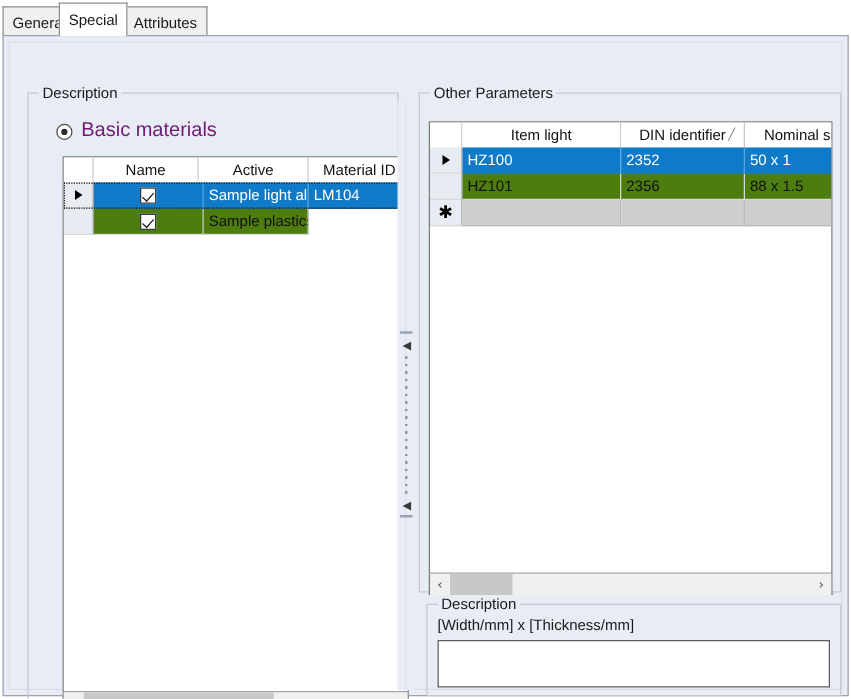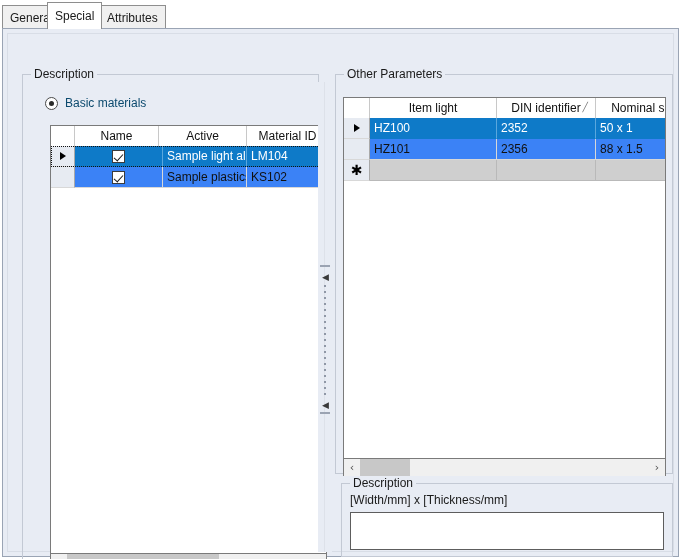--- a/index.html
+++ b/index.html
@@ -52,39 +52,39 @@
   .radio-row{position:absolute;left:22px;top:21px;display:flex;align-items:center;gap:7px;cursor:default;}
   .radio{
     width:13px;height:13px;border-radius:50%;
     border:1px solid #4a4a4a;background:#ffffff;box-sizing:border-box;
     position:relative;flex:none;
   }
   .radio::after{
     content:"";position:absolute;left:3px;top:3px;width:5px;height:5px;
     border-radius:50%;background:#2a2a2a;
   }
-  .radio-label{font-size:12px;color:#0c4a6e;}
+  .radio-label{font-size:16px;color:#701a75;}
 
   
   .grid{position:absolute;background:#ffffff;border:1px solid #7a7a7a;box-sizing:border-box;overflow:hidden;}
   .grid-head{display:flex;height:20px;background:#ffffff;border-bottom:1px solid #c8c8c8;}
   .hcell{
     display:flex;align-items:center;justify-content:center;
     border-right:1px solid #c8c8c8;box-sizing:border-box;
     font-size:12px;color:#111;background:#ffffff;position:relative;
     cursor:default;white-space:nowrap;overflow:hidden;
   }
   .hcell.rowhdr{background:#ffffff;border-right:1px solid #c8c8c8;}
   .sortglyph{position:absolute;right:7px;top:4px;font-size:9px;color:#777;}
   .grow{display:flex;height:21px;box-sizing:border-box;}
   .gcell{
     display:flex;align-items:center;
     border-right:1px solid #d8d8d8;border-bottom:1px solid #d8d8d8;
     box-sizing:border-box;padding:0 4px;font-size:12px;color:#111;
-    background:#3b82f6;white-space:nowrap;overflow:hidden;cursor:default;
+    background:#4d7c0f;white-space:nowrap;overflow:hidden;cursor:default;
   }
   .gcell.center{justify-content:center;padding:0;}
   .rowsel .gcell{background:#0e7ac8;color:#ffffff;border-right-color:#5aa7dd;border-bottom-color:#0e7ac8;}
   .rowind{
     width:22px;flex:none;display:flex;align-items:center;justify-content:center;
     background:#e7ebf2;border-right:1px solid #a9a9a9;border-bottom:1px solid #d8d8d8;
     box-sizing:border-box;color:#000;font-size:10px;cursor:default;
   }
   .rowsel .rowind{background:#e7ebf2;color:#000;}
   .caret{width:0;height:0;border-left:6px solid #000;border-top:4px solid transparent;border-bottom:4px solid transparent;}
@@ -209,21 +209,20 @@
               <div class="gcell lc2">Sample light alloy</div>
               <div class="gcell lc3" style="border-right:none;">LM104</div>
             </div>
 
             <div class="grow">
               <div class="rowind"></div>
               <div class="gcell lc1 center">
                   <span class="chk"></span>
                 </div>
               <div class="gcell lc2">Sample plastics</div>
-              <div class="gcell lc3" style="border-right:none;">KS102</div>
             </div>
 
           </div>
         </div>
 
         <div class="hscroll" style="left:27px;top:479px;width:277px;border:1px solid #7a7a7a;border-top:none;">
           <div class="sb-arrow">‹</div>
           <div class="sb-track">
             <div class="sb-thumb" style="left:0;width:152px;"></div>
           </div>

